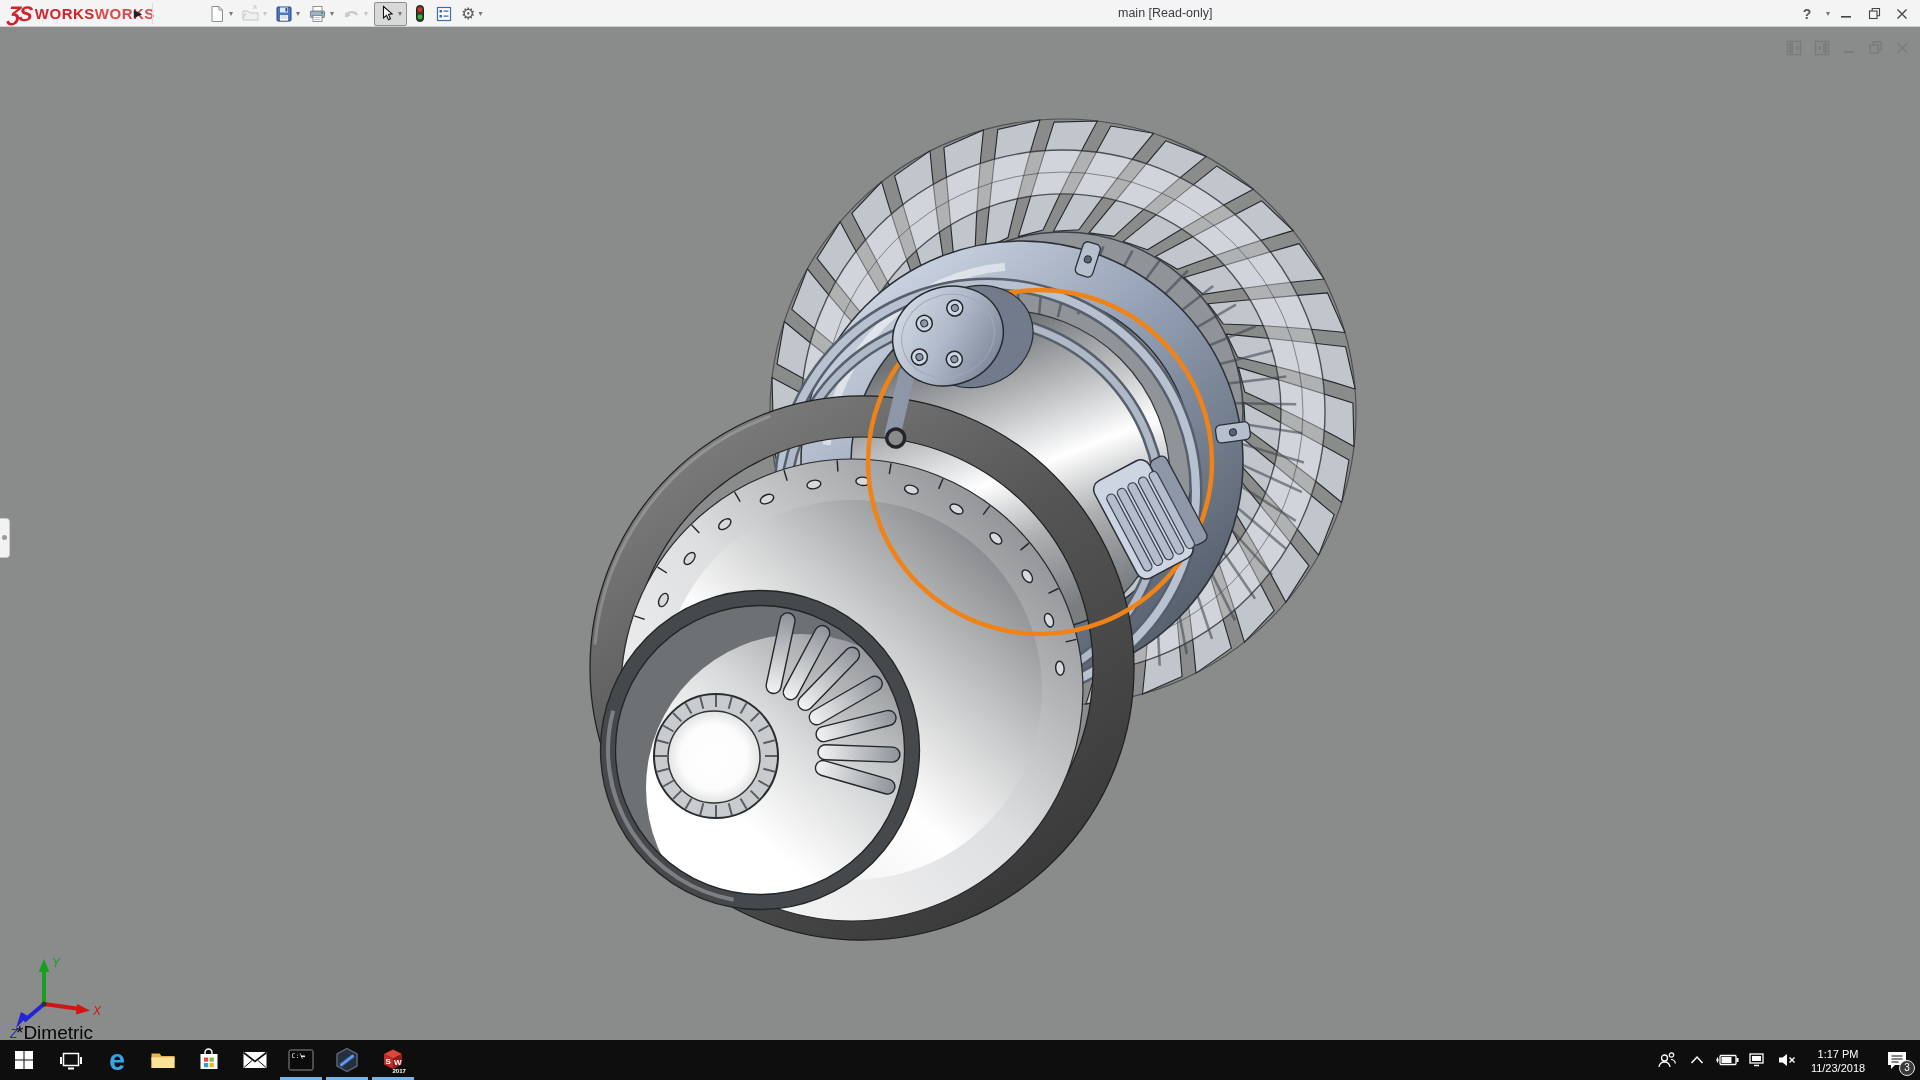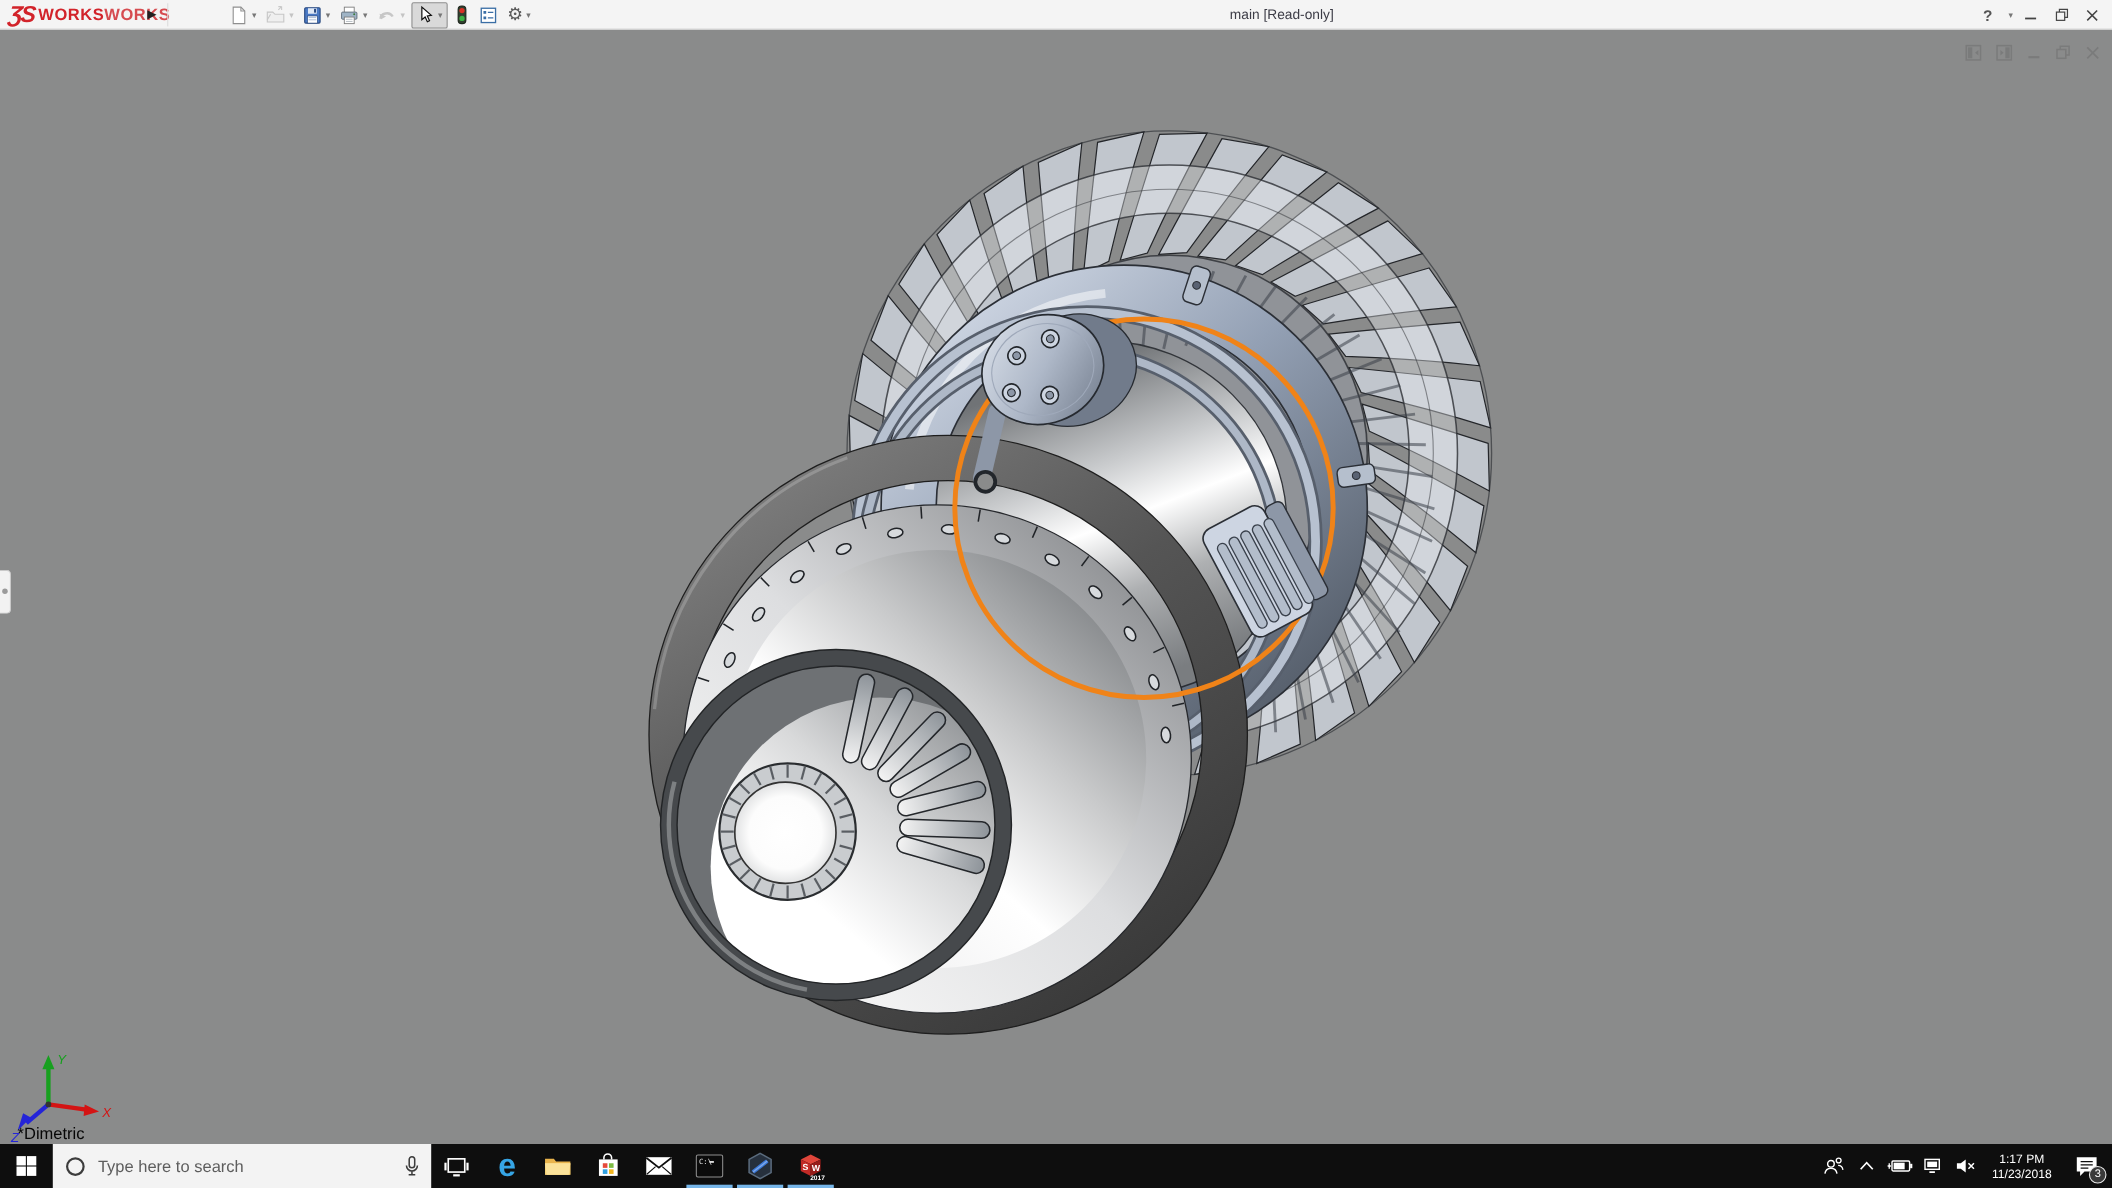--- a/index.html
+++ b/index.html
@@ -28,21 +28,21 @@
   .tb-btn { width:24px; height:22px; display:flex; align-items:center; justify-content:center; color:#444; font-size:13px; }
   .tb-help { font-size:14px; font-weight:bold; color:#555; }
 
   
   .viewport { position:absolute; top:28px; left:0; width:1920px; height:1012px; background:#8a8b8b; overflow:hidden; }
   #model-svg { position:absolute; top:0; left:0; }
   .ghost-controls { position:absolute; top:12px; left:1786px; display:flex; gap:11px; opacity:.55; }
   .ghost-controls svg { display:block; }
   .left-tab { position:absolute; top:490px; left:0; width:10px; height:40px; background:#f2f2f2; border:1px solid #c9c9c9; border-left:none; border-radius:0 4px 4px 0; }
   .left-tab i { position:absolute; top:16px; left:2px; width:5px; height:5px; border-radius:50%; background:#9a9a9a; }
-  .view-label { position:absolute; left:16px; top:994px; font-size:15px; color:#060606;text-align:right; }
+  .view-label { position:absolute; left:16px; top:994px; font-size:19px; color:#060606;text-align:right; }
   #triad { position:absolute; left:6px; top:926px; }
 
   
   .taskbar { position:absolute; bottom:0; left:0; width:1920px; height:40px; background:#0e0e0e; display:flex; align-items:stretch; z-index:60; }
   .tb-start { width:48px; display:flex; align-items:center; justify-content:center; }
   .searchbox { width:344px; background:#f3f3f3; display:flex; align-items:center; padding:0 10px 0 12px; }
   .cortana-ring { width:17px; height:17px; border:2.5px solid #3c3c3c; border-radius:50%; flex:none; }
   .searchbox input { flex:1; border:none; outline:none; background:transparent; font-size:15px; color:#5d5d5d; margin-left:12px; font-family:inherit; }
   .searchbox input::placeholder { color:#5d5d5d; opacity:1; }
   .task-icon { width:46px; display:flex; align-items:center; justify-content:center; position:relative; }
@@ -499,28 +499,20 @@
 
 <div class="taskbar">
   <div class="tb-start">
     <svg width="20" height="20" viewBox="0 0 20 20">
       <rect x="1" y="1" width="8.5" height="8.5" fill="#fff"></rect>
         <rect x="10.5" y="1" width="8.5" height="8.5" fill="#fff"></rect>
       <rect x="1" y="10.5" width="8.5" height="8.5" fill="#fff"></rect>
         <rect x="10.5" y="10.5" width="8.5" height="8.5" fill="#fff"></rect>
     </svg>
   </div>
-  <div class="searchbox">
-    <span class="cortana-ring"></span>
-    <input type="text" placeholder="Type here to search" style="">
-    <svg width="15" height="20" viewBox="0 0 15 20">
-        <rect x="5" y="1.5" width="5" height="10" rx="2.5" fill="none" stroke="#3c3c3c" stroke-width="1.4"></rect>
-        <path d="M2.5 9.5a5 5 0 0 0 10 0M7.5 14.5v3M4.5 18h6" fill="none" stroke="#3c3c3c" stroke-width="1.4"></path>
-      </svg>
-  </div>
 
   <div class="task-icon">
     <svg width="24" height="22" viewBox="0 0 24 22">
         <rect x="4.5" y="4.5" width="15" height="12" fill="none" stroke="#fff" stroke-width="1.5"></rect>
         <rect x="1" y="8" width="2" height="7" fill="#fff"></rect>
         <rect x="21" y="8" width="2" height="7" fill="#fff"></rect>
         <rect x="9" y="18.5" width="6" height="2" fill="#fff"></rect>
       </svg>
   </div>
   <div class="task-icon">

